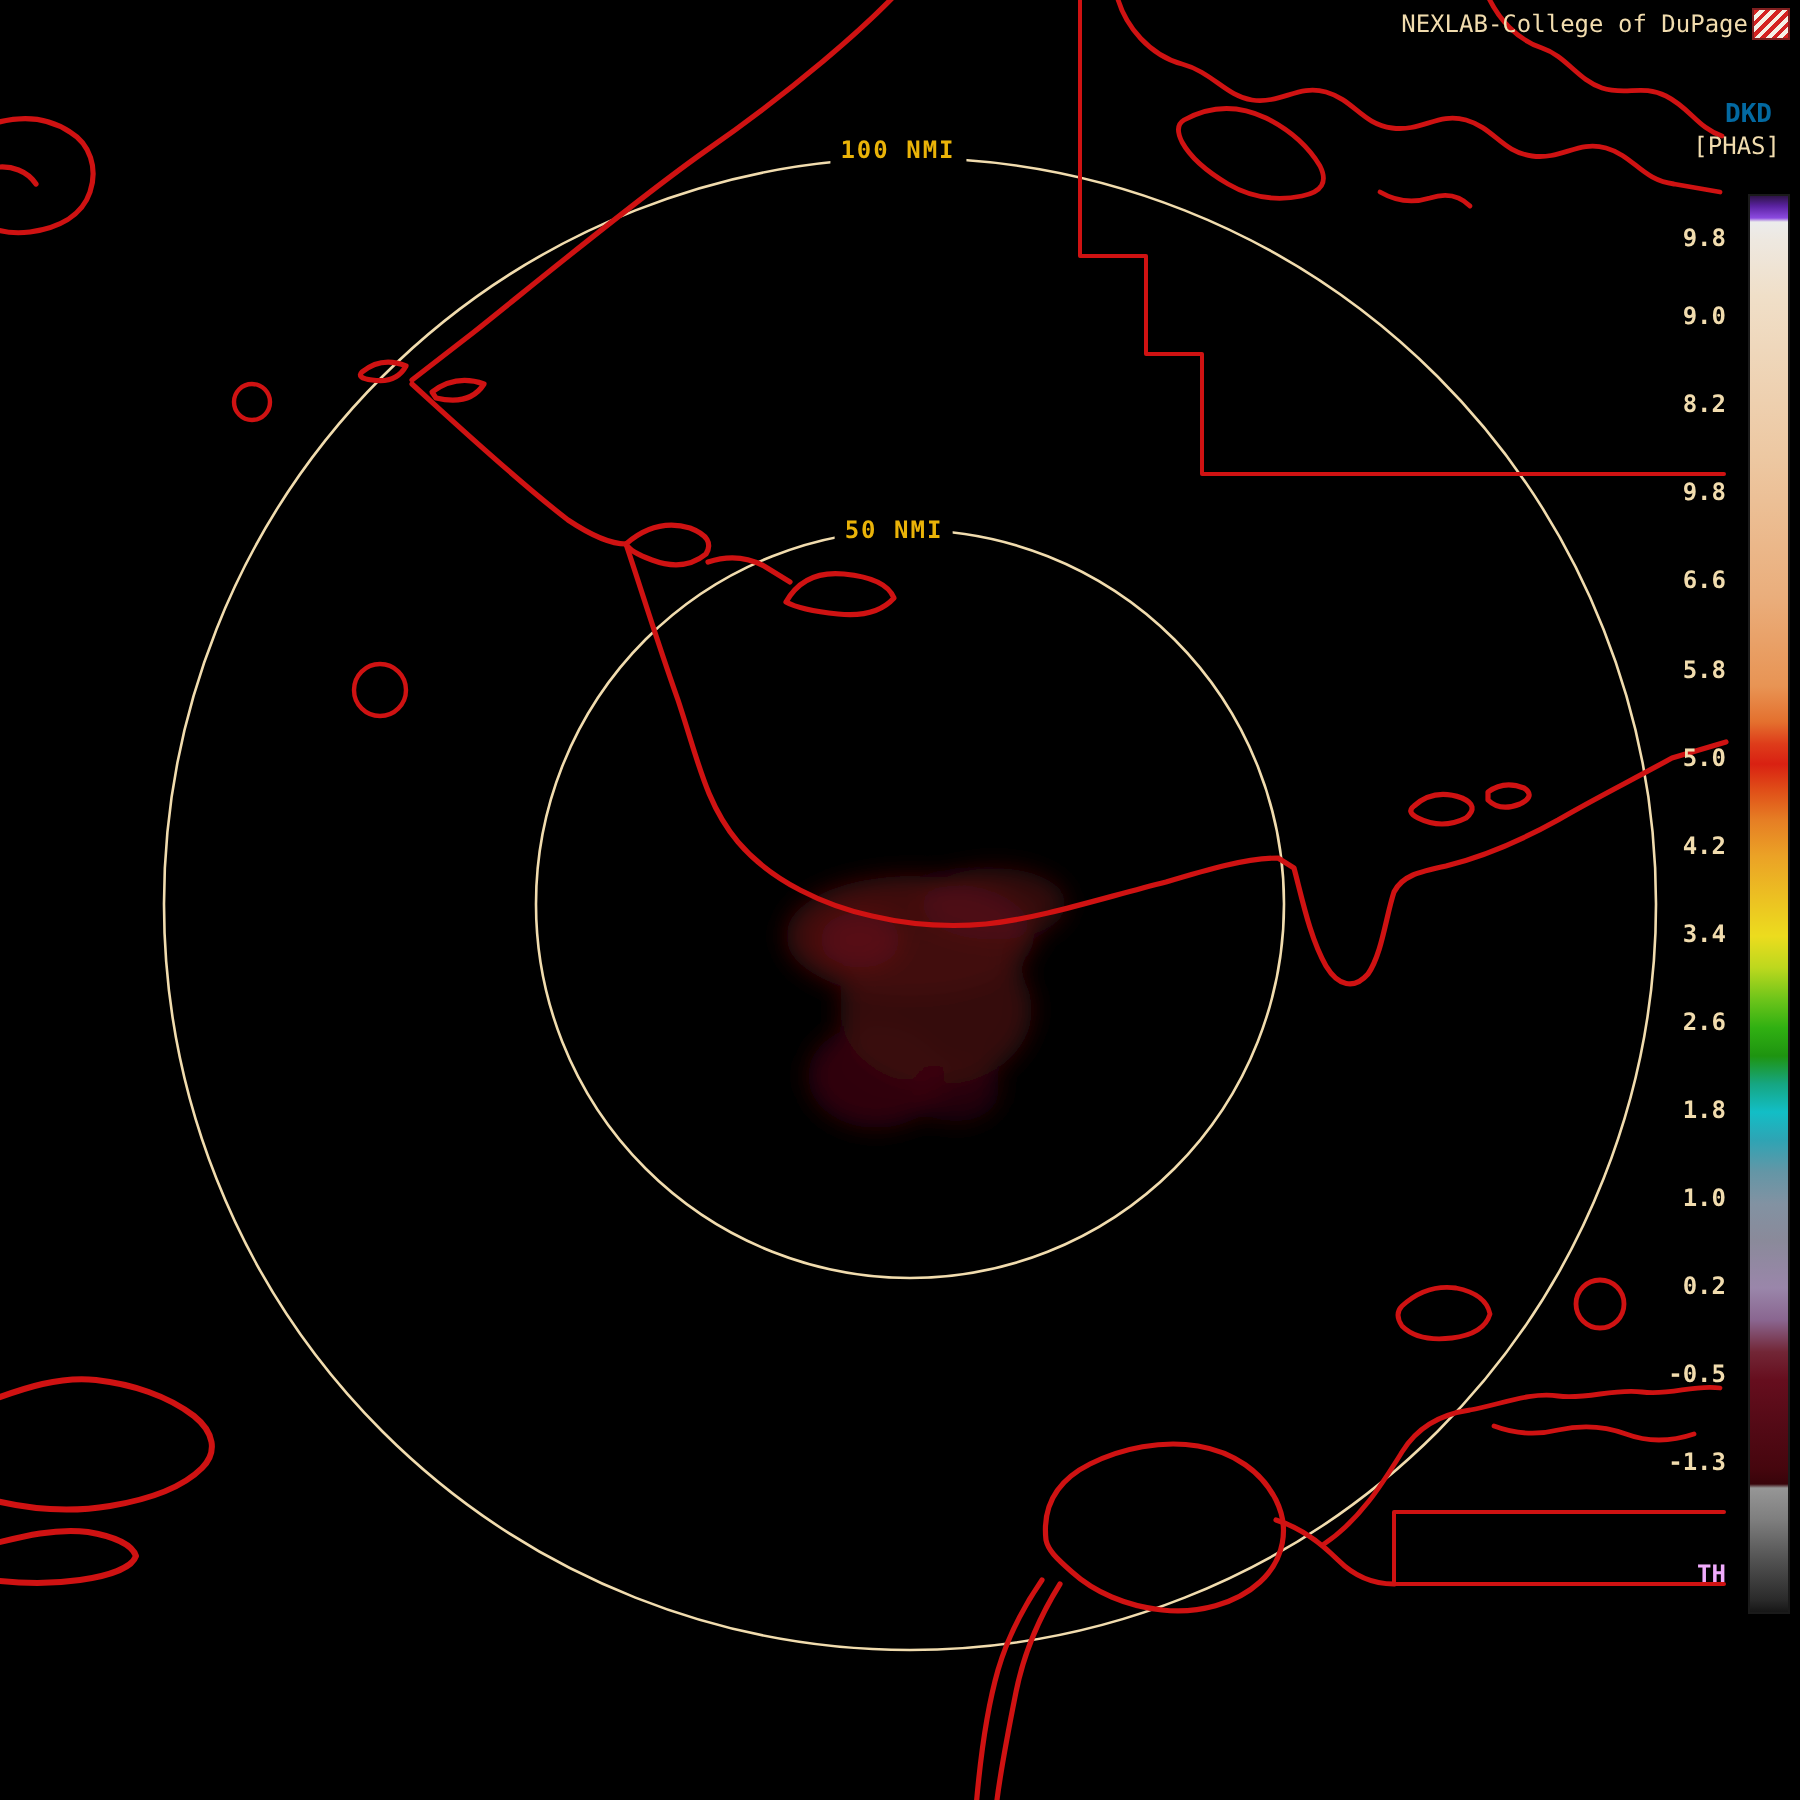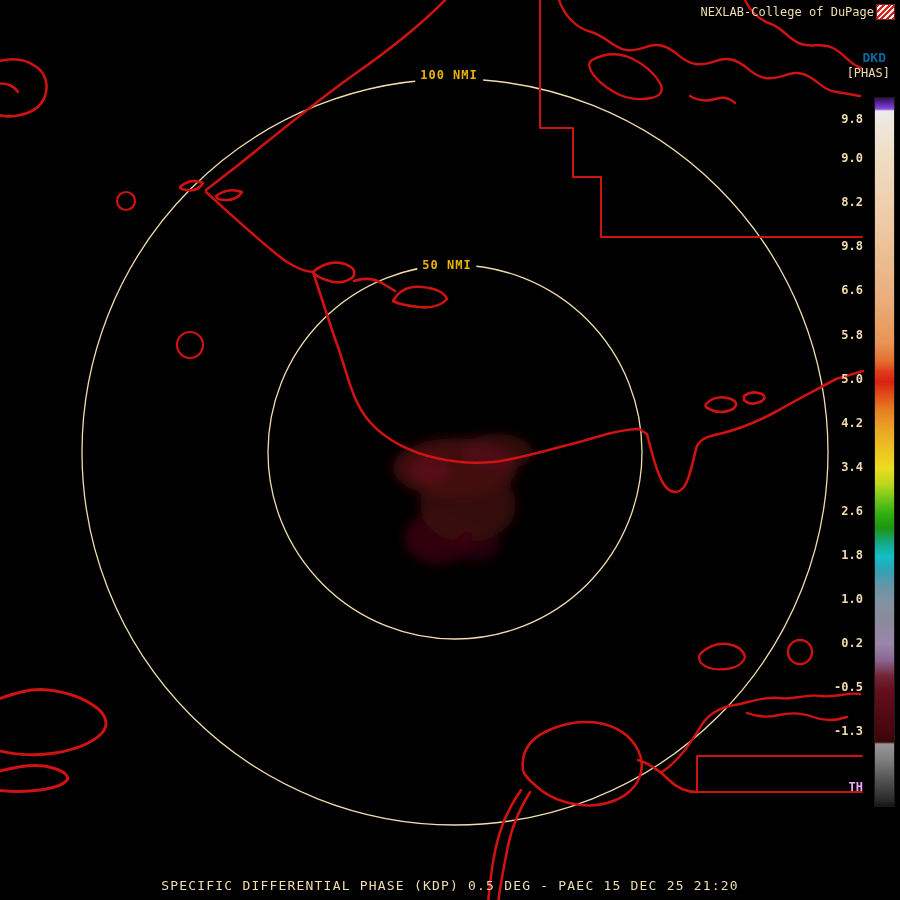--- a/index.html
+++ b/index.html
@@ -151,14 +151,13 @@
       <div class="tick" style="top: 459.8px;">3.4</div>
       <div class="tick" style="top: 503.9px;">2.6</div>
       <div class="tick" style="top: 548px;">1.8</div>
       <div class="tick" style="top: 592.1px;">1.0</div>
       <div class="tick" style="top: 636.2px;">0.2</div>
       <div class="tick" style="top: 680.3px;">-0.5</div>
       <div class="tick" style="top: 724.4px;">-1.3</div>
     </div>
   <div class="th-label">TH</div>
 
-  <div class="footer-caption">SPECIFIC DIFFERENTIAL PHASE (KDP) 0.5 DEG - PAEC 15 DEC 25 21:20</div>
 </div>
 
 </body></html>

